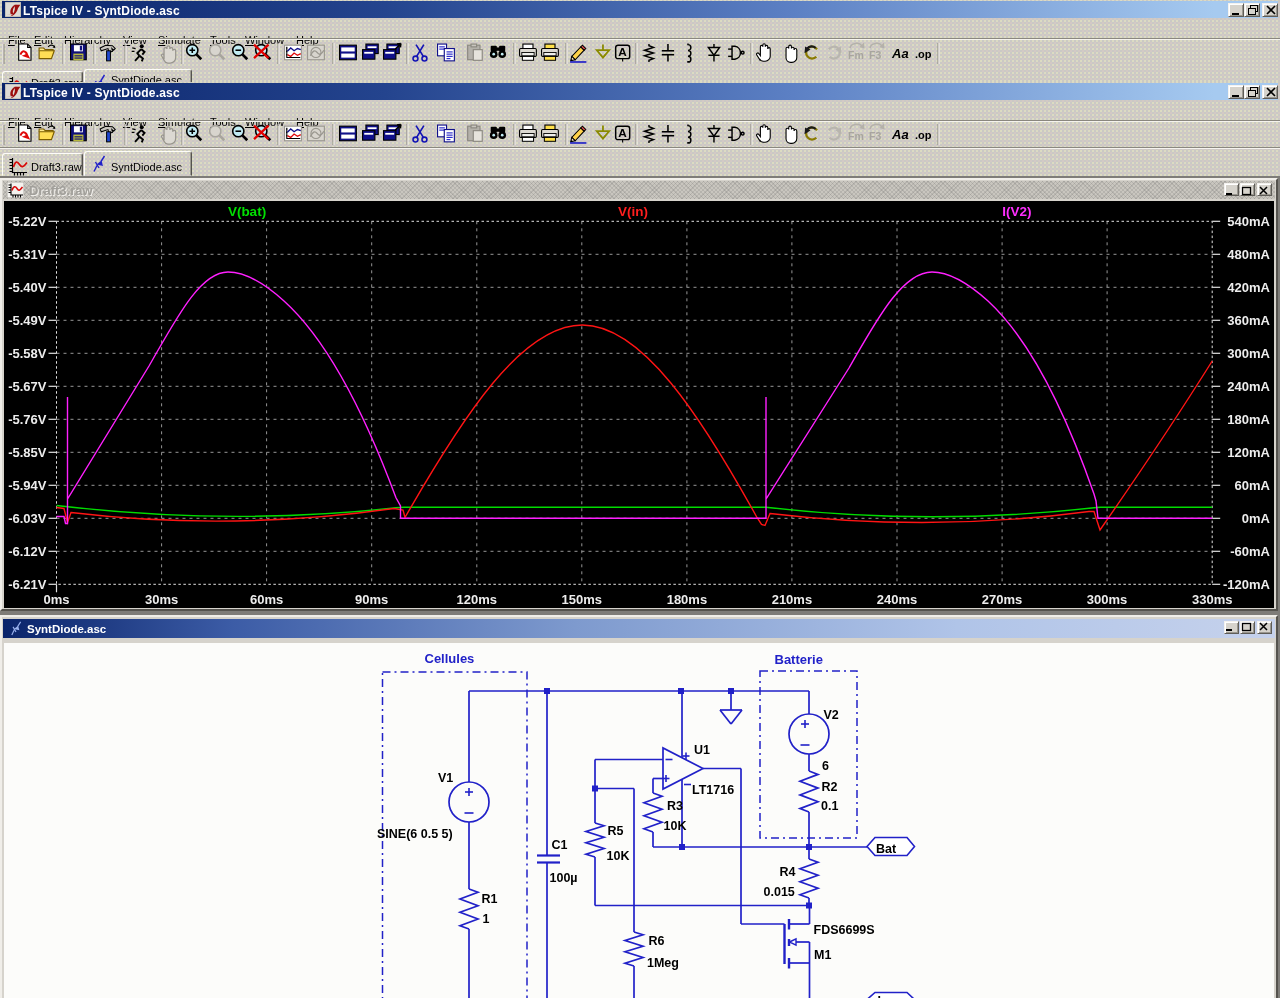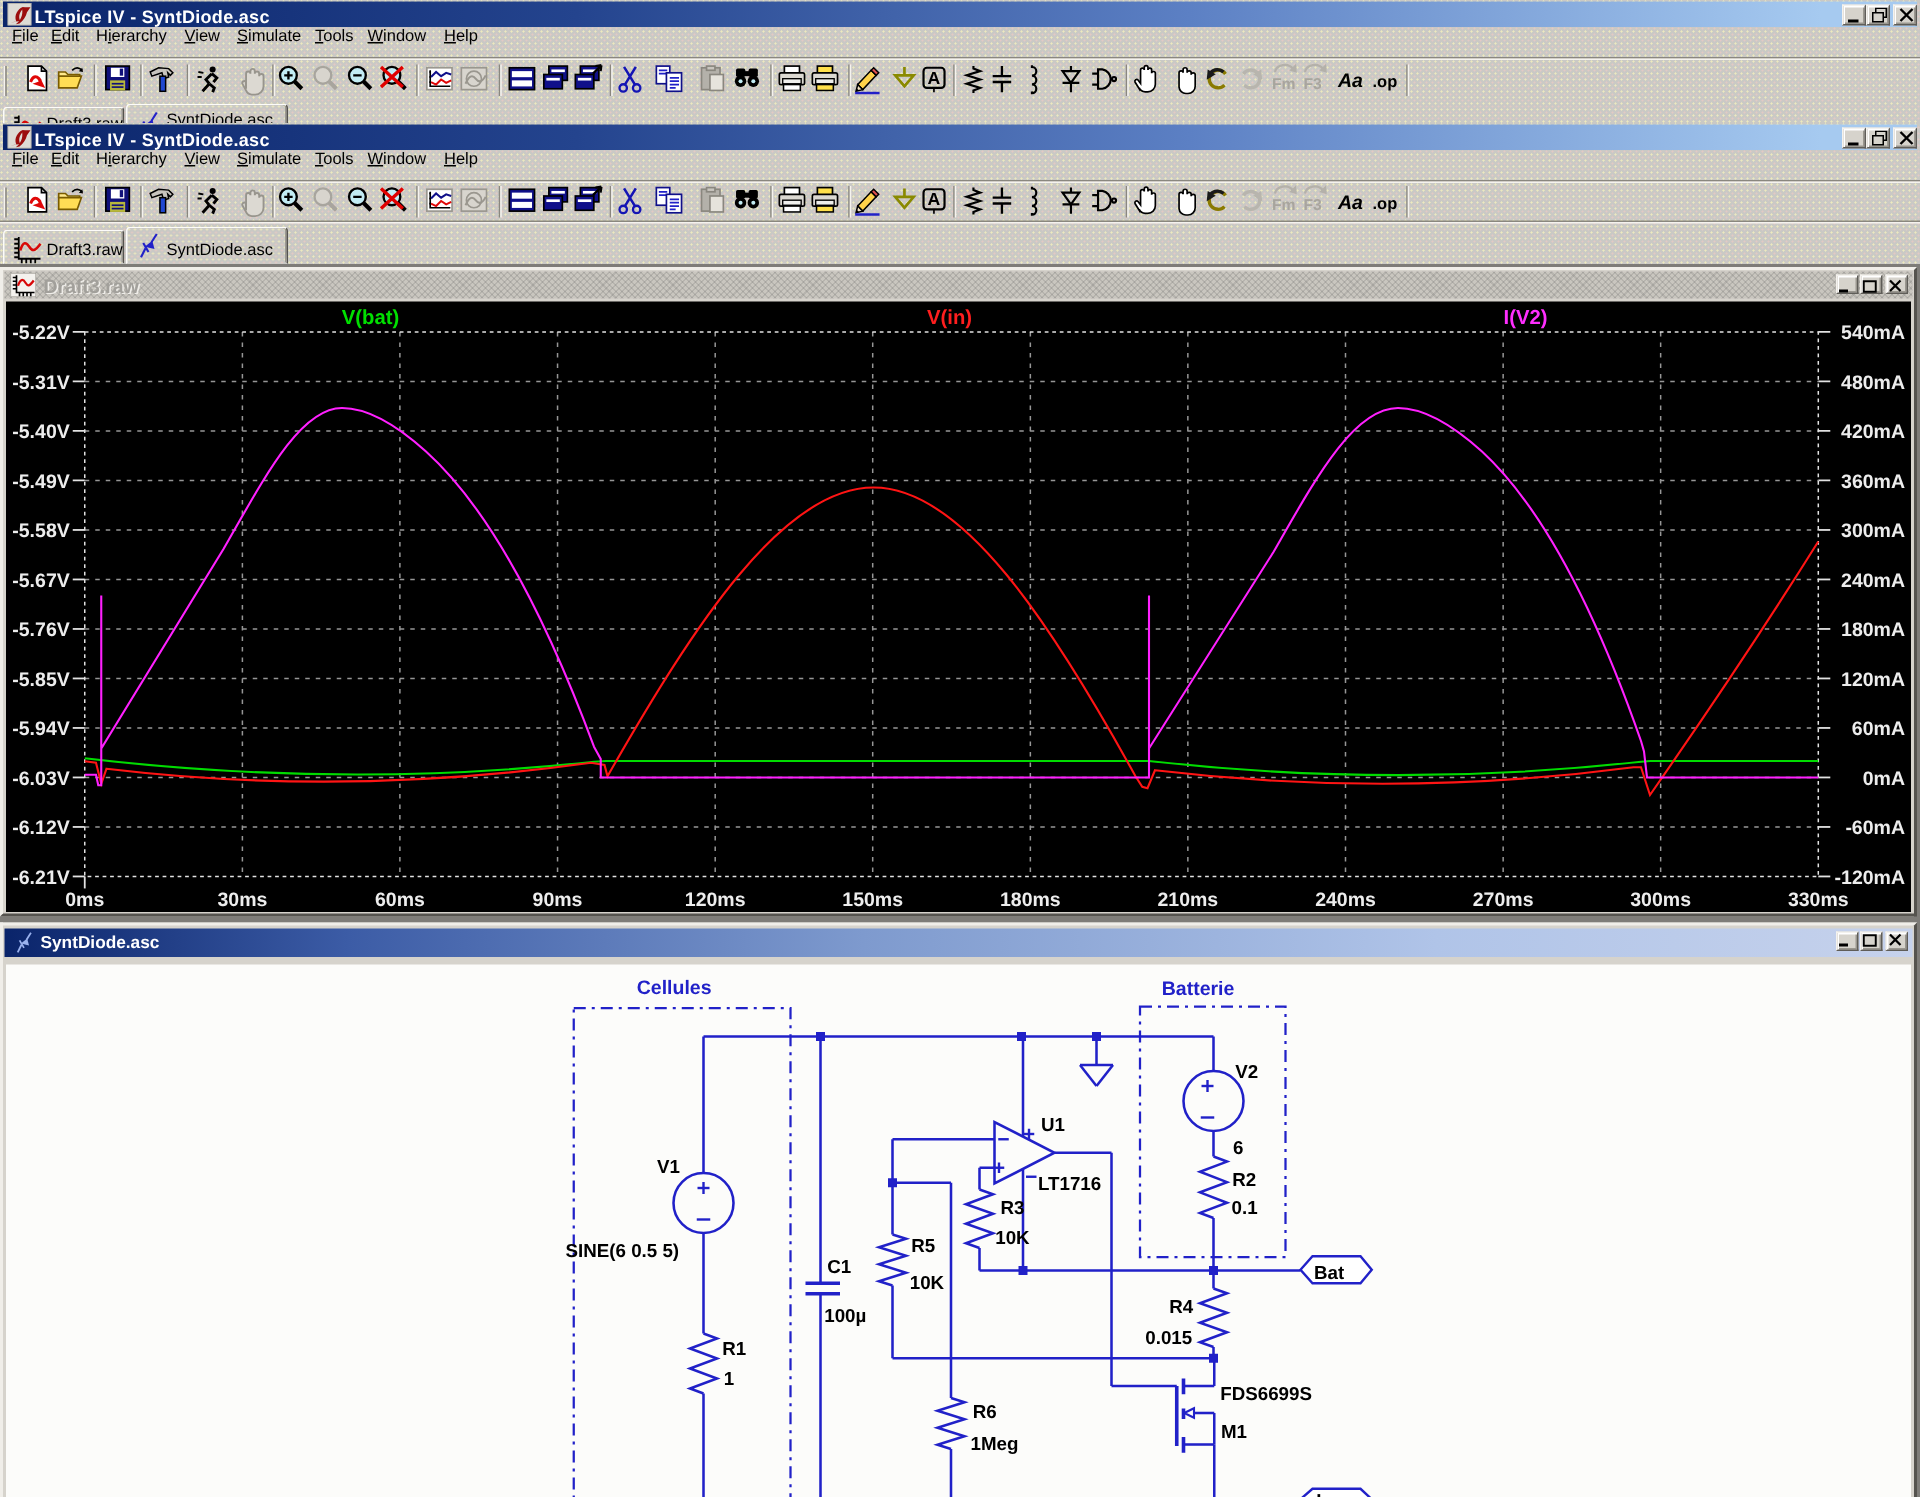--- a/index.html
+++ b/index.html
@@ -4,21 +4,21 @@
 html,body{width:1280px;height:998px;overflow:hidden}
 body{font-family:"Liberation Sans",sans-serif;background:#808080}
 #app{position:relative;width:1280px;height:998px;overflow:hidden}
 .dg{background-color:#cac9c5;background-image:radial-gradient(circle at 1px 1px,rgba(250,246,188,.72) 0.58px,transparent 0.85px),radial-gradient(circle at 3px 3px,rgba(246,202,196,.6) 0.55px,transparent 0.8px);background-size:4px 4px}
 .abs{position:absolute}
 .tbar{background:linear-gradient(90deg,#0a246a 0%,#24448e 30%,#5c80c4 62%,#a6caf0 95%);color:#fff;font-weight:bold;font-size:12px}
 .tbar .tt{position:absolute;left:21px;top:2.5px;letter-spacing:0.2px}
 .cap{position:absolute;width:16px;height:14px;background:#d6d3cc;border:1px solid;border-color:#f4f2ee #5f5d58 #5f5d58 #f4f2ee;box-shadow:inset 1px 1px 0 #fff,inset -1px -1px 0 #9a978f}
 .cap svg{position:absolute;left:2px;top:1px}
 .menu{font-size:11px;color:#000}
-.menu span{position:absolute;top:0}
+.menu span{position:absolute;top:16px}
 .menu u{text-decoration:underline}
 .groove{border-top:1px solid #8a877f;border-bottom:1px solid #f5f3ef}
 .tab{position:absolute;border:1px solid;border-color:#fdfcfa #55534e transparent #fdfcfa;border-radius:3px 3px 0 0;box-shadow:inset -1px 0 0 #9c9992;font-size:11px;color:#000}
 .tab .tx{position:absolute;top:7px;white-space:nowrap}
 .mdi{background:#7e7c78}
 .child{position:absolute;border:2px solid;border-color:#f0eee9 #55534e #55534e #f0eee9;background:#d6d3cc}
 .hatch{background-color:#c9c6bf;background-image:repeating-linear-gradient(45deg,rgba(96,96,96,.18) 0 1px,transparent 1px 3px),repeating-linear-gradient(135deg,rgba(96,96,96,.18) 0 1px,transparent 1px 3px)}
 .ctit{position:absolute;left:1px;right:1px;top:1px;height:18px;font-size:13px;font-weight:bold}
 .capS{position:absolute;width:15px;height:13px;background:#d6d3cc;border:1px solid;border-color:#f4f2ee #5f5d58 #5f5d58 #f4f2ee;box-shadow:inset 1px 1px 0 #fff,inset -1px -1px 0 #9a978f}
 </style></head>

